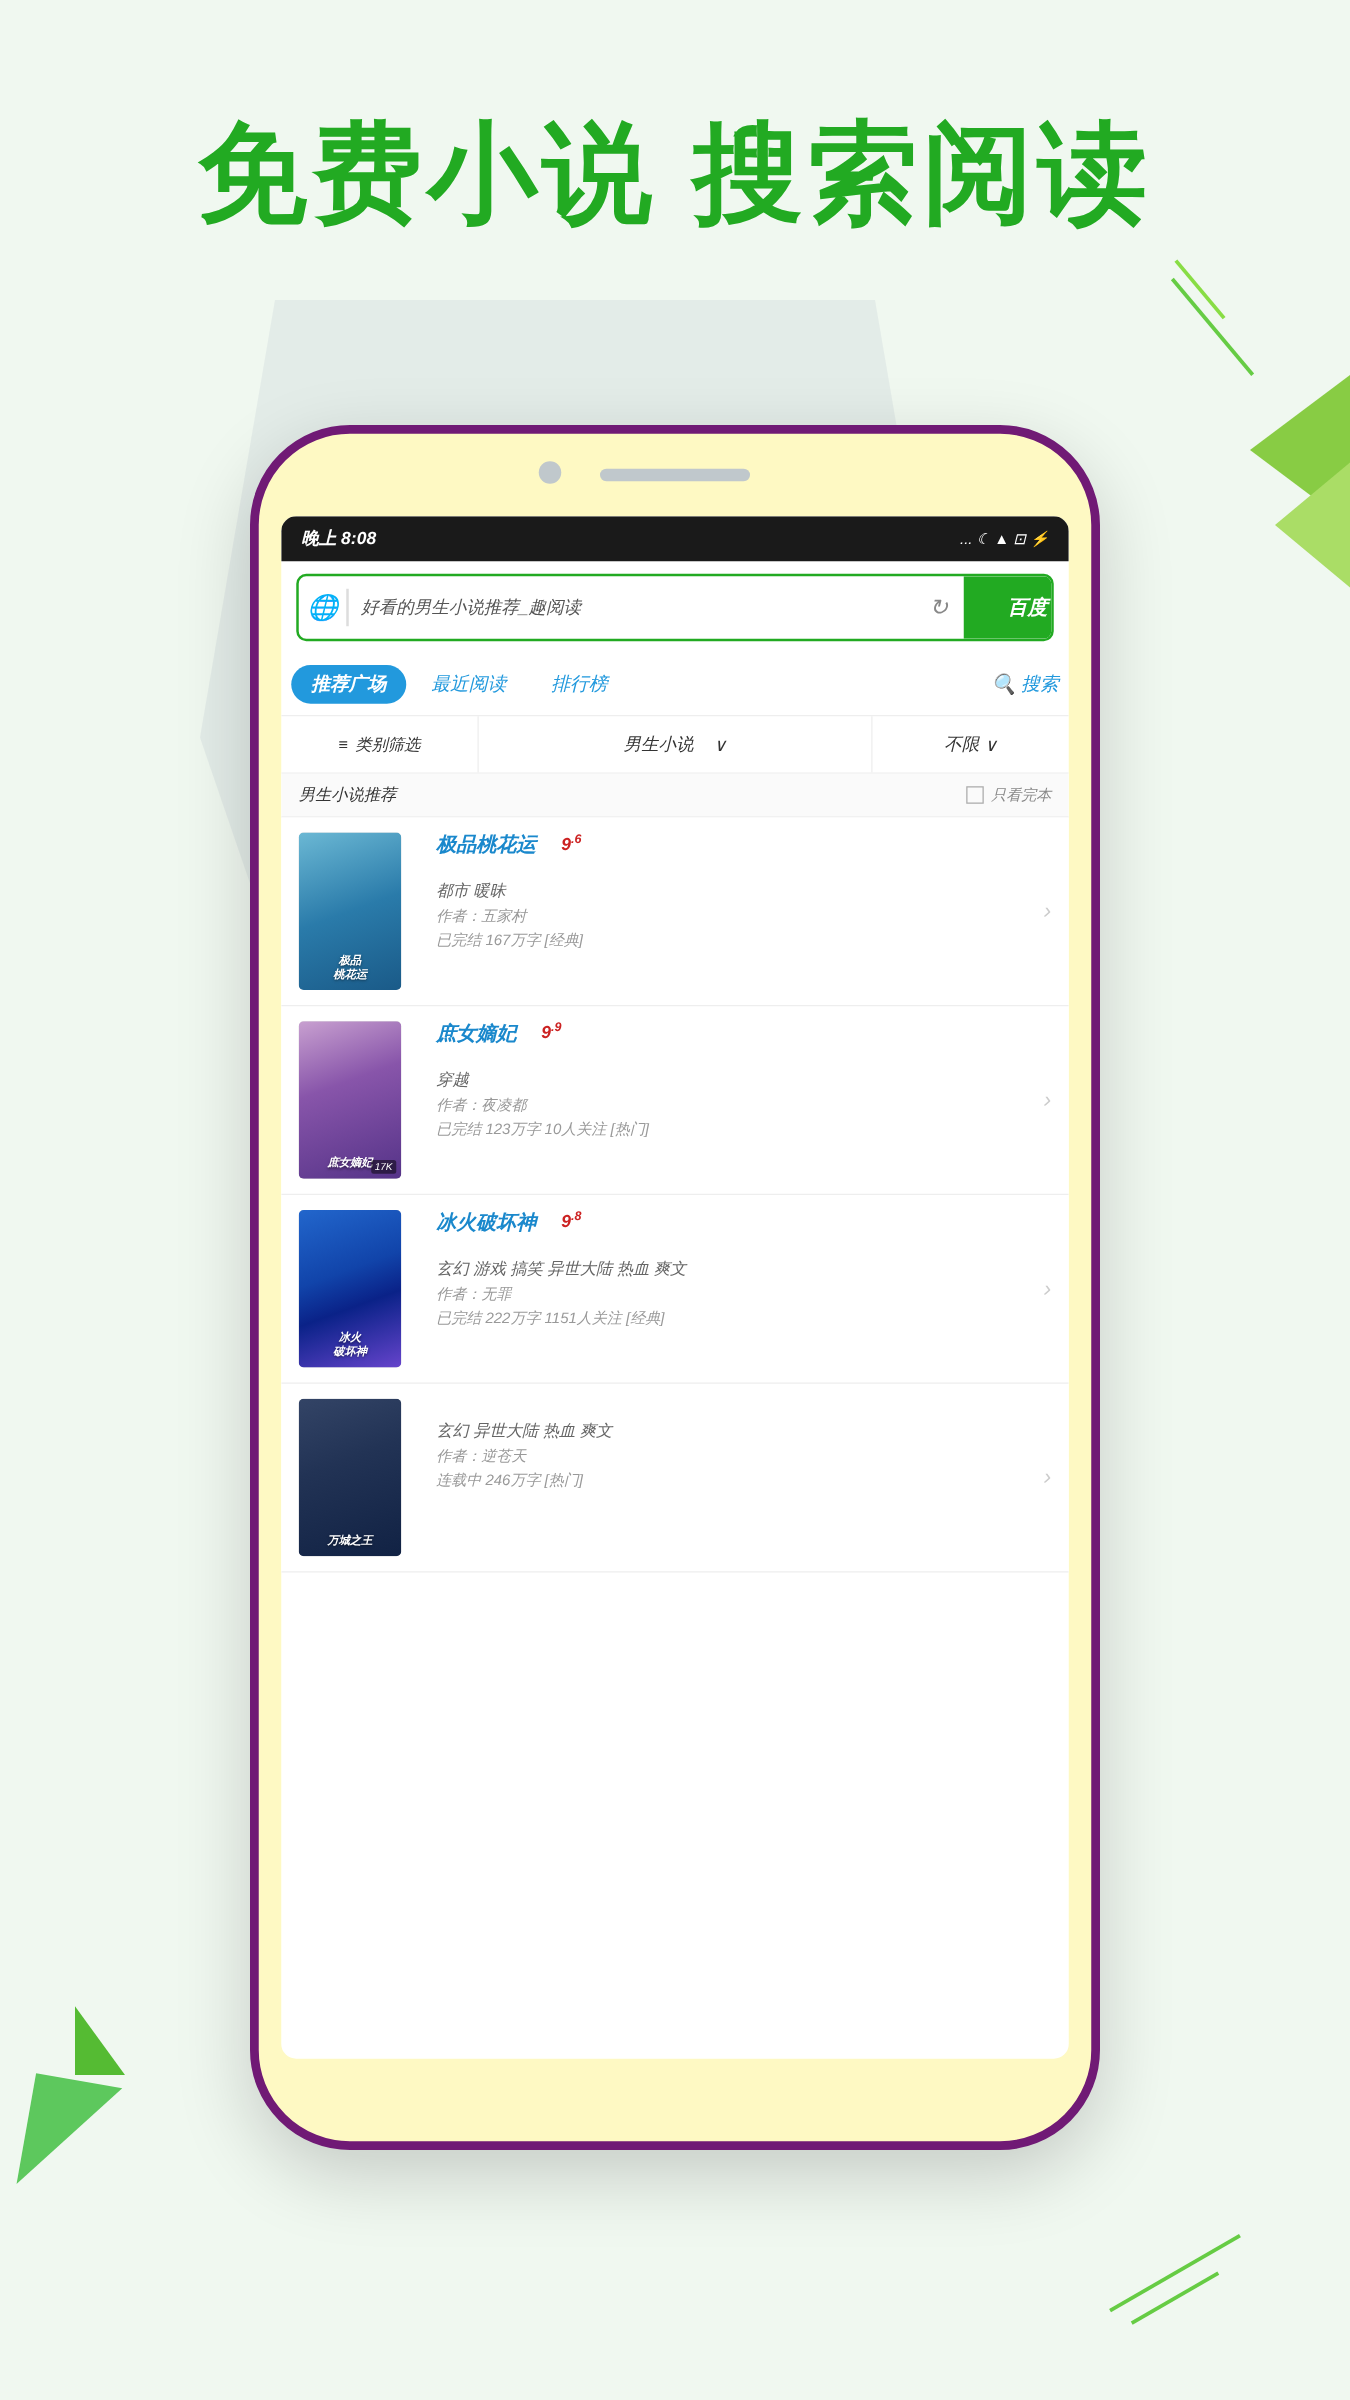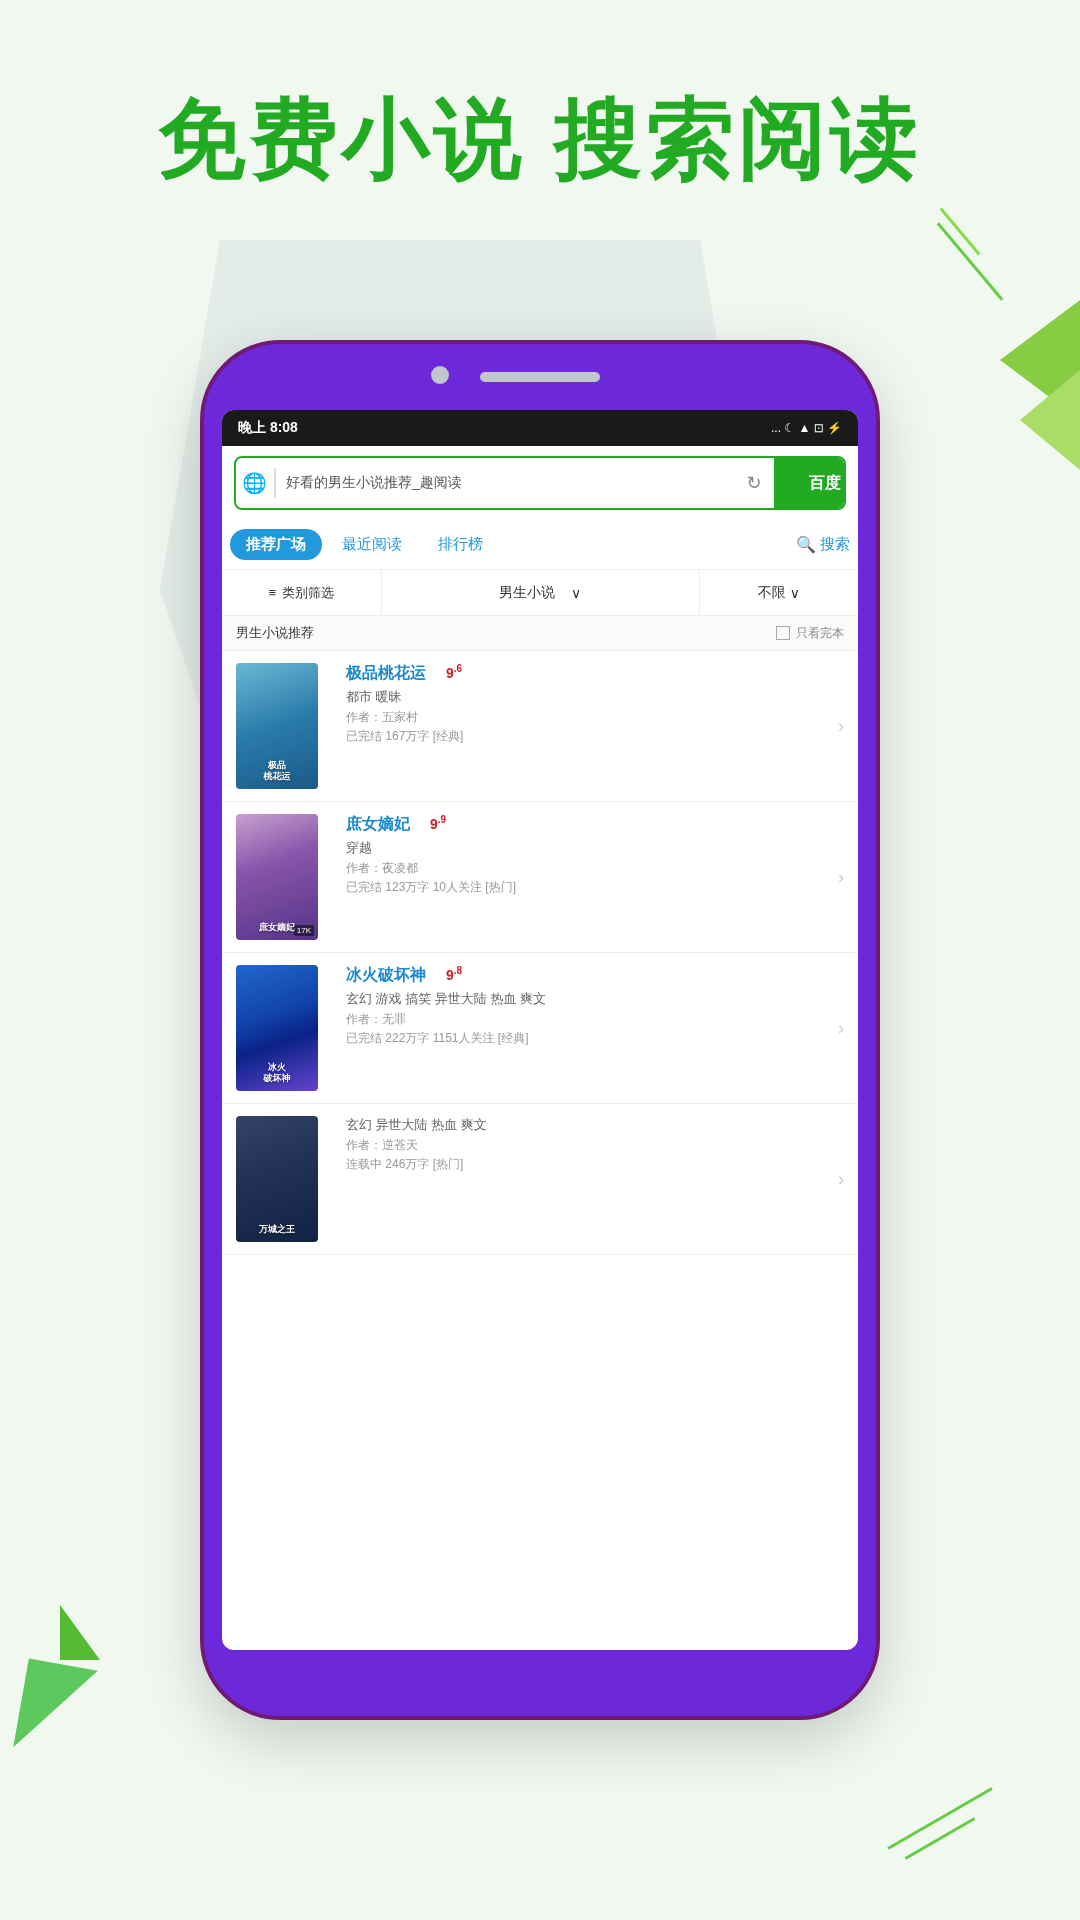--- a/index.html
+++ b/index.html
@@ -40,26 +40,27 @@
       left: 50%;
       transform: translateX(-50%);
       width: 680px;
       height: 1380px;
       z-index: 3;
     }
 
     .phone-outer {
       width: 680px;
       height: 1380px;
-      background: #6d28d9;
+      background: #fef9c3;
       border-radius: 80px;
-      border: 4px solid #701a75;
+      border: 7px solid #701a75;
       box-shadow: 0 20px 60px rgba(0,0,0,0.18);
       position: relative;
       overflow: hidden;
+      font-style: italic;
     }
 
     
     .phone-speaker {
       position: absolute;
       top: 28px;
       left: 50%;
       transform: translateX(-50%);
       width: 120px;
       height: 10px;
@@ -315,20 +316,21 @@
       color: #cc2222;
       font-weight: 600;
     }
     .book-rating sup {
       font-size: 10px;
     }
     .book-tags {
       font-size: 13px;
       color: #666;
       margin-bottom: 3px;
+      margin-top: 17px;
     }
     .book-author {
       font-size: 12px;
       color: #999;
       margin-bottom: 2px;
     }
     .book-meta {
       font-size: 12px;
       color: #999;
     }

